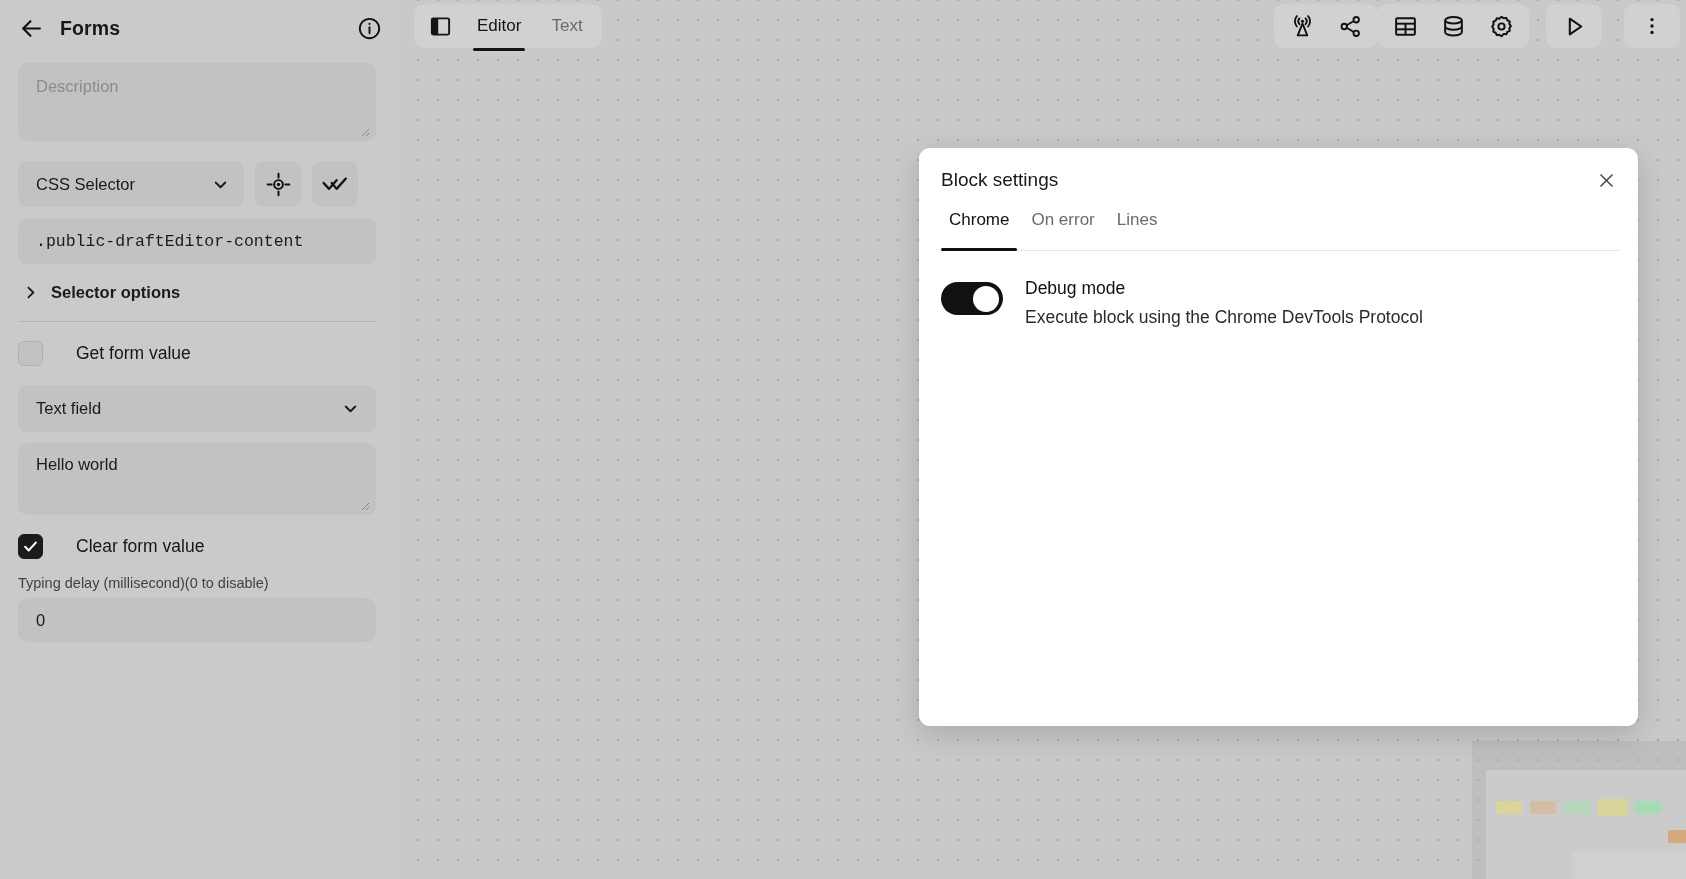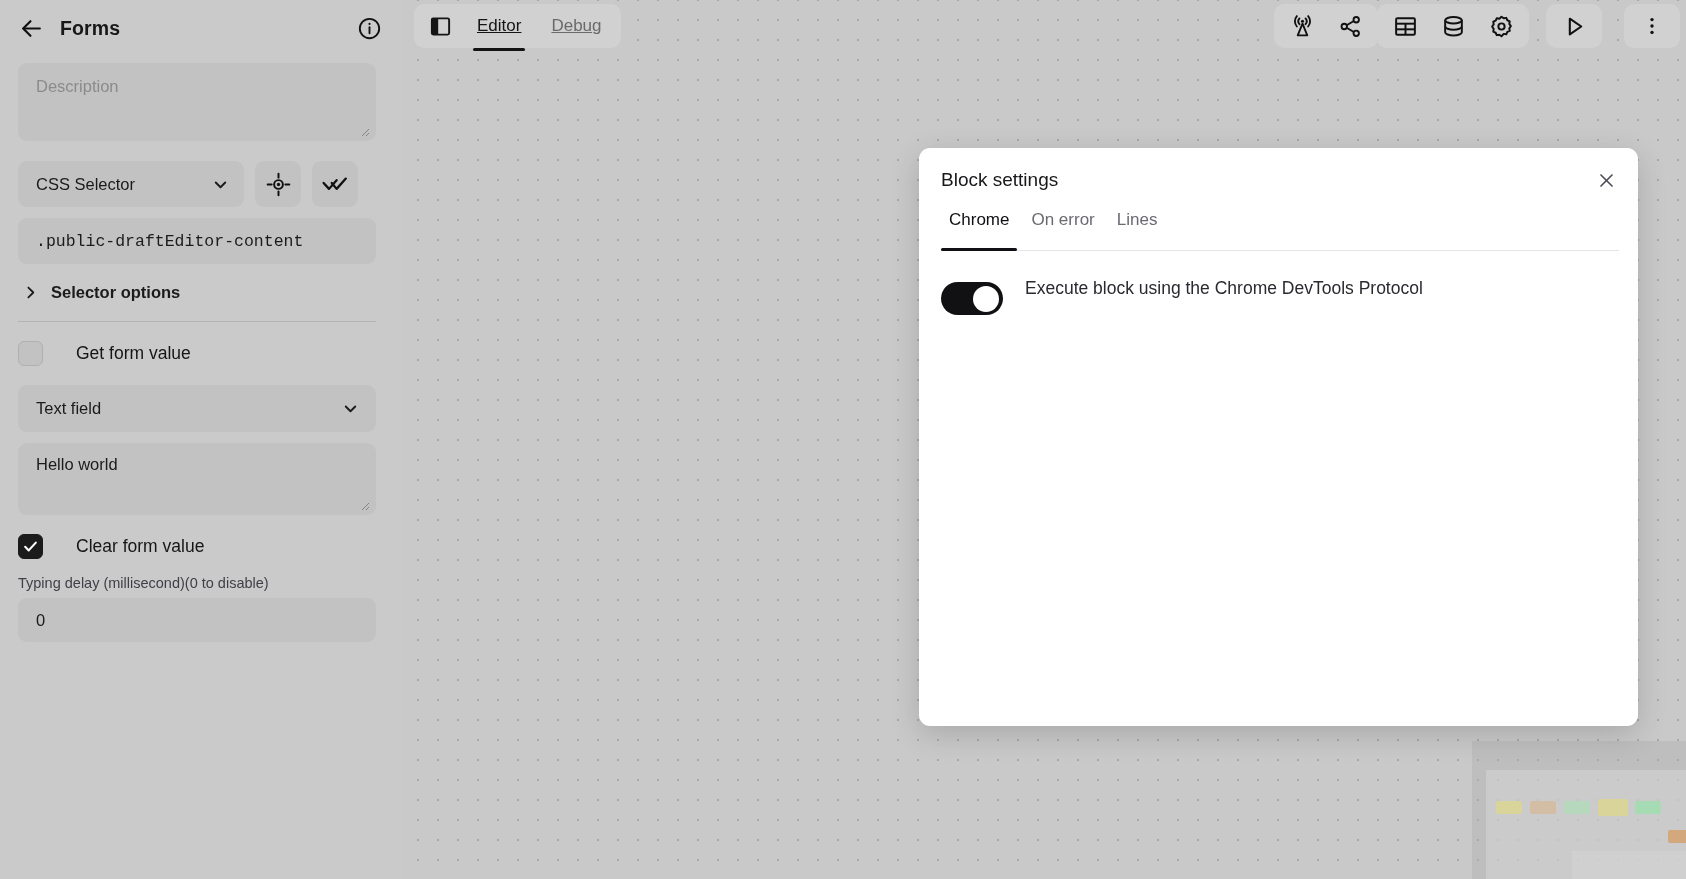--- a/index.html
+++ b/index.html
@@ -218,21 +218,20 @@
     border-radius: 8px;
   }
   .tb-tab {
     position: relative;
     height: 44px;
     padding: 0 13px;
     display: flex; align-items: center; justify-content: center;
     font-size: 17px;
     color: #6a6a6a;
     cursor: pointer;
-    text-decoration: underline;
   }
   .tb-tab.active { color: #141414; }
   .tb-tab.active::after {
     content: "";
     position: absolute;
     left: 9px; right: 9px; bottom: -3px;
     height: 3px;
     background: #141414;
     border-radius: 2px;
   }
@@ -507,21 +506,21 @@
       <div class="tb-panel-btn">
         <svg width="23" height="23" viewBox="0 0 24 24" fill="none" stroke="#141414" stroke-width="2">
           <rect x="3" y="3.5" width="18" height="17" rx="1.6"></rect>
             <rect x="3" y="3.5" width="6.6" height="17" fill="#141414" stroke="none"></rect>
         </svg>
       </div>
       <div class="tb-tab active">
         <span>Editor</span>
       </div>
       <div class="tb-tab">
-        <span>Debug</span>
+        <span>Text</span>
       </div>
     </div>
 
     <div class="tb-group tb-right-a">
       <div class="tb-icon">
         <svg width="25" height="25" viewBox="0 0 24 24" fill="none" stroke="#111" stroke-width="1.8" stroke-linecap="round">
           <circle cx="12" cy="7" r="1.5" fill="#111" stroke="none"></circle>
           <path d="M9.1 4.2a4.2 4.2 0 0 0 0 5.6"></path>
             <path d="M14.9 4.2a4.2 4.2 0 0 1 0 5.6"></path>
           <path d="M6.6 2a7.6 7.6 0 0 0 0 10"></path>
@@ -629,20 +628,21 @@
           <span>Lines</span>
         </div>
       </div>
 
       <div class="modal-body">
         <div class="setting-row">
           <div class="toggle">
             <span class="knob"></span>
           </div>
           <div class="setting-text">
+            <div class="setting-name">Debug mode</div>
             <div class="setting-desc">Execute block using the Chrome DevTools Protocol</div>
           </div>
         </div>
       </div>
     </div>
 
   </main>
 </div>
 
 </body></html>

